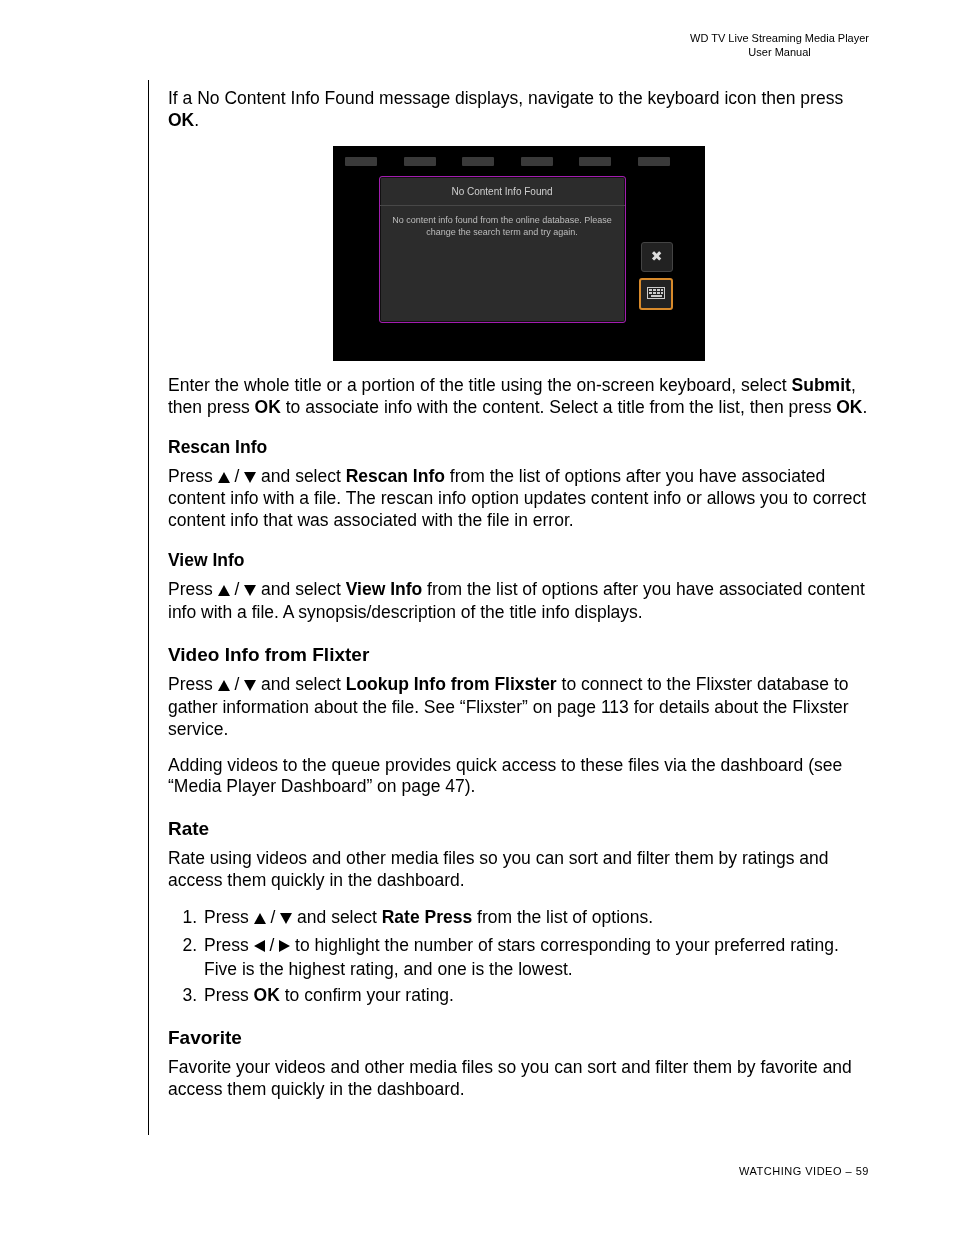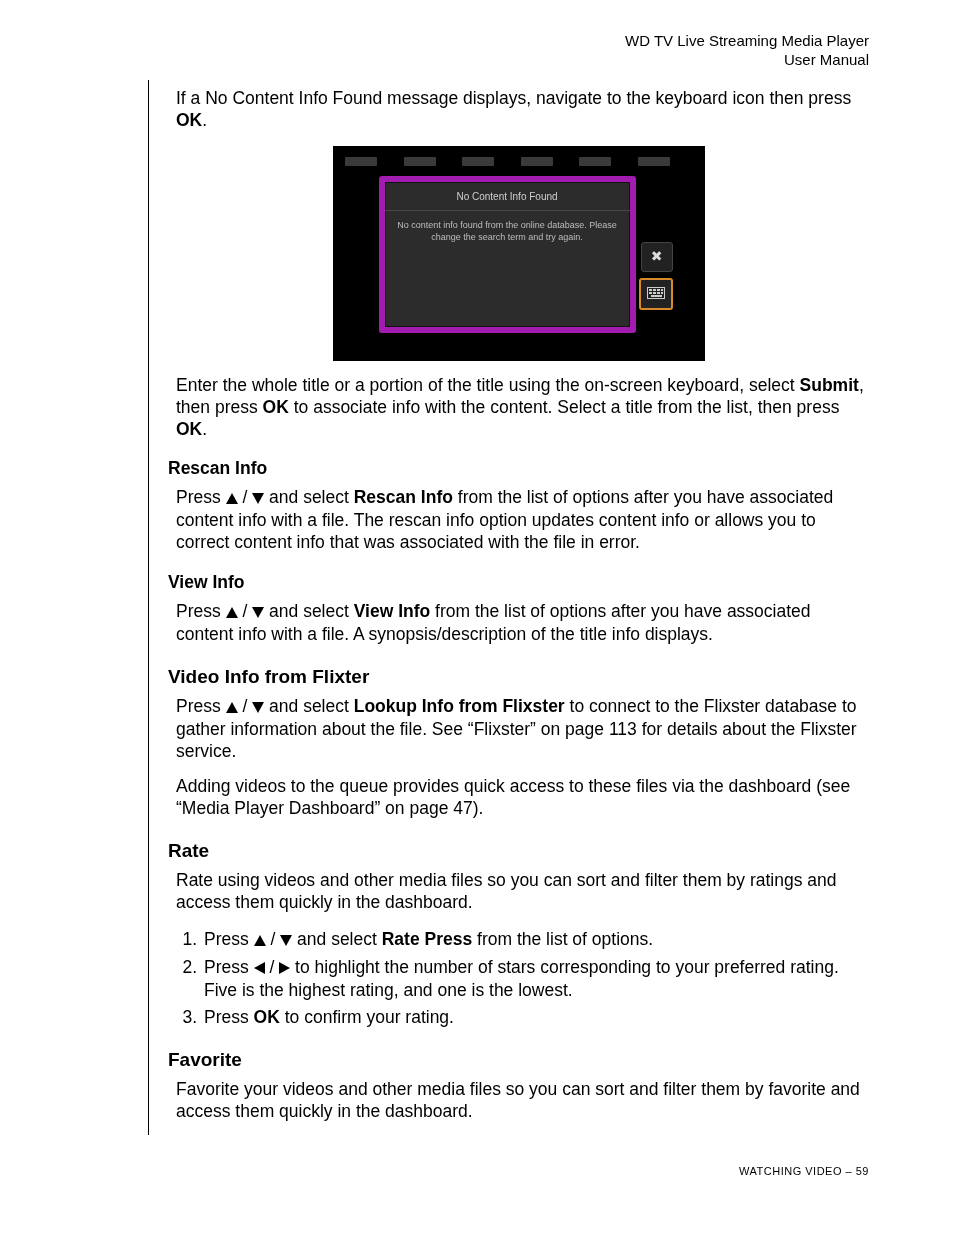--- a/index.html
+++ b/index.html
@@ -14,22 +14,22 @@
   .page {
     width: 954px;
     height: 1235px;
     position: relative;
     box-sizing: border-box;
   }
   .header-right {
     position: absolute;
     top: 32px;
     right: 85px;
-    text-align: right;
-    font-size: 15px;
+    text-align: center;
+    font-size: 11px;
     line-height: 1.25;
     color: #000;
   }
   .left-rule {
     position: absolute;
     left: 148px;
     top: 80px;
     bottom: 100px;
     width: 0;
     border-left: 1px solid #000;
@@ -38,21 +38,21 @@
     position: absolute;
     left: 168px;
     right: 85px;
     top: 80px;
   }
   p {
     font-size: 17.5px;
     line-height: 1.25;
     margin: 0 0  14px 0;
   }
-  .para { margin: 8px 0 14px 8px; }
+  .para { margin: 8px 0 14px 0; }
   .h-bold {
     font-weight: bold;
     font-size: 17.5px;
     margin: 18px 0 8px 0;
   }
   .h-section {
     font-weight: bold;
     font-size: 19px;
     margin: 20px 0 8px 0;
   }
@@ -124,21 +124,21 @@
     width:32px; height:9px;
     background:#3a3a3a;
     margin-right:22px;
     border-radius:1px;
   }
   .shot-box {
     position:absolute;
     top:30px; left:46px;
     width:245px; height:145px;
     background:#2c2c2c;
-    border:6px solid #a21caf;
+    border:1px solid #a21caf;
     border-radius:3px;
     box-shadow:0 0 0 1px #111 inset;
   }
   .shot-title-row {
     border-bottom:1px solid #484848;
     padding:9px 10px 8px 10px;
     color:#cfcfcf;
     font-size:10px;
   }
   .shot-body-row {

